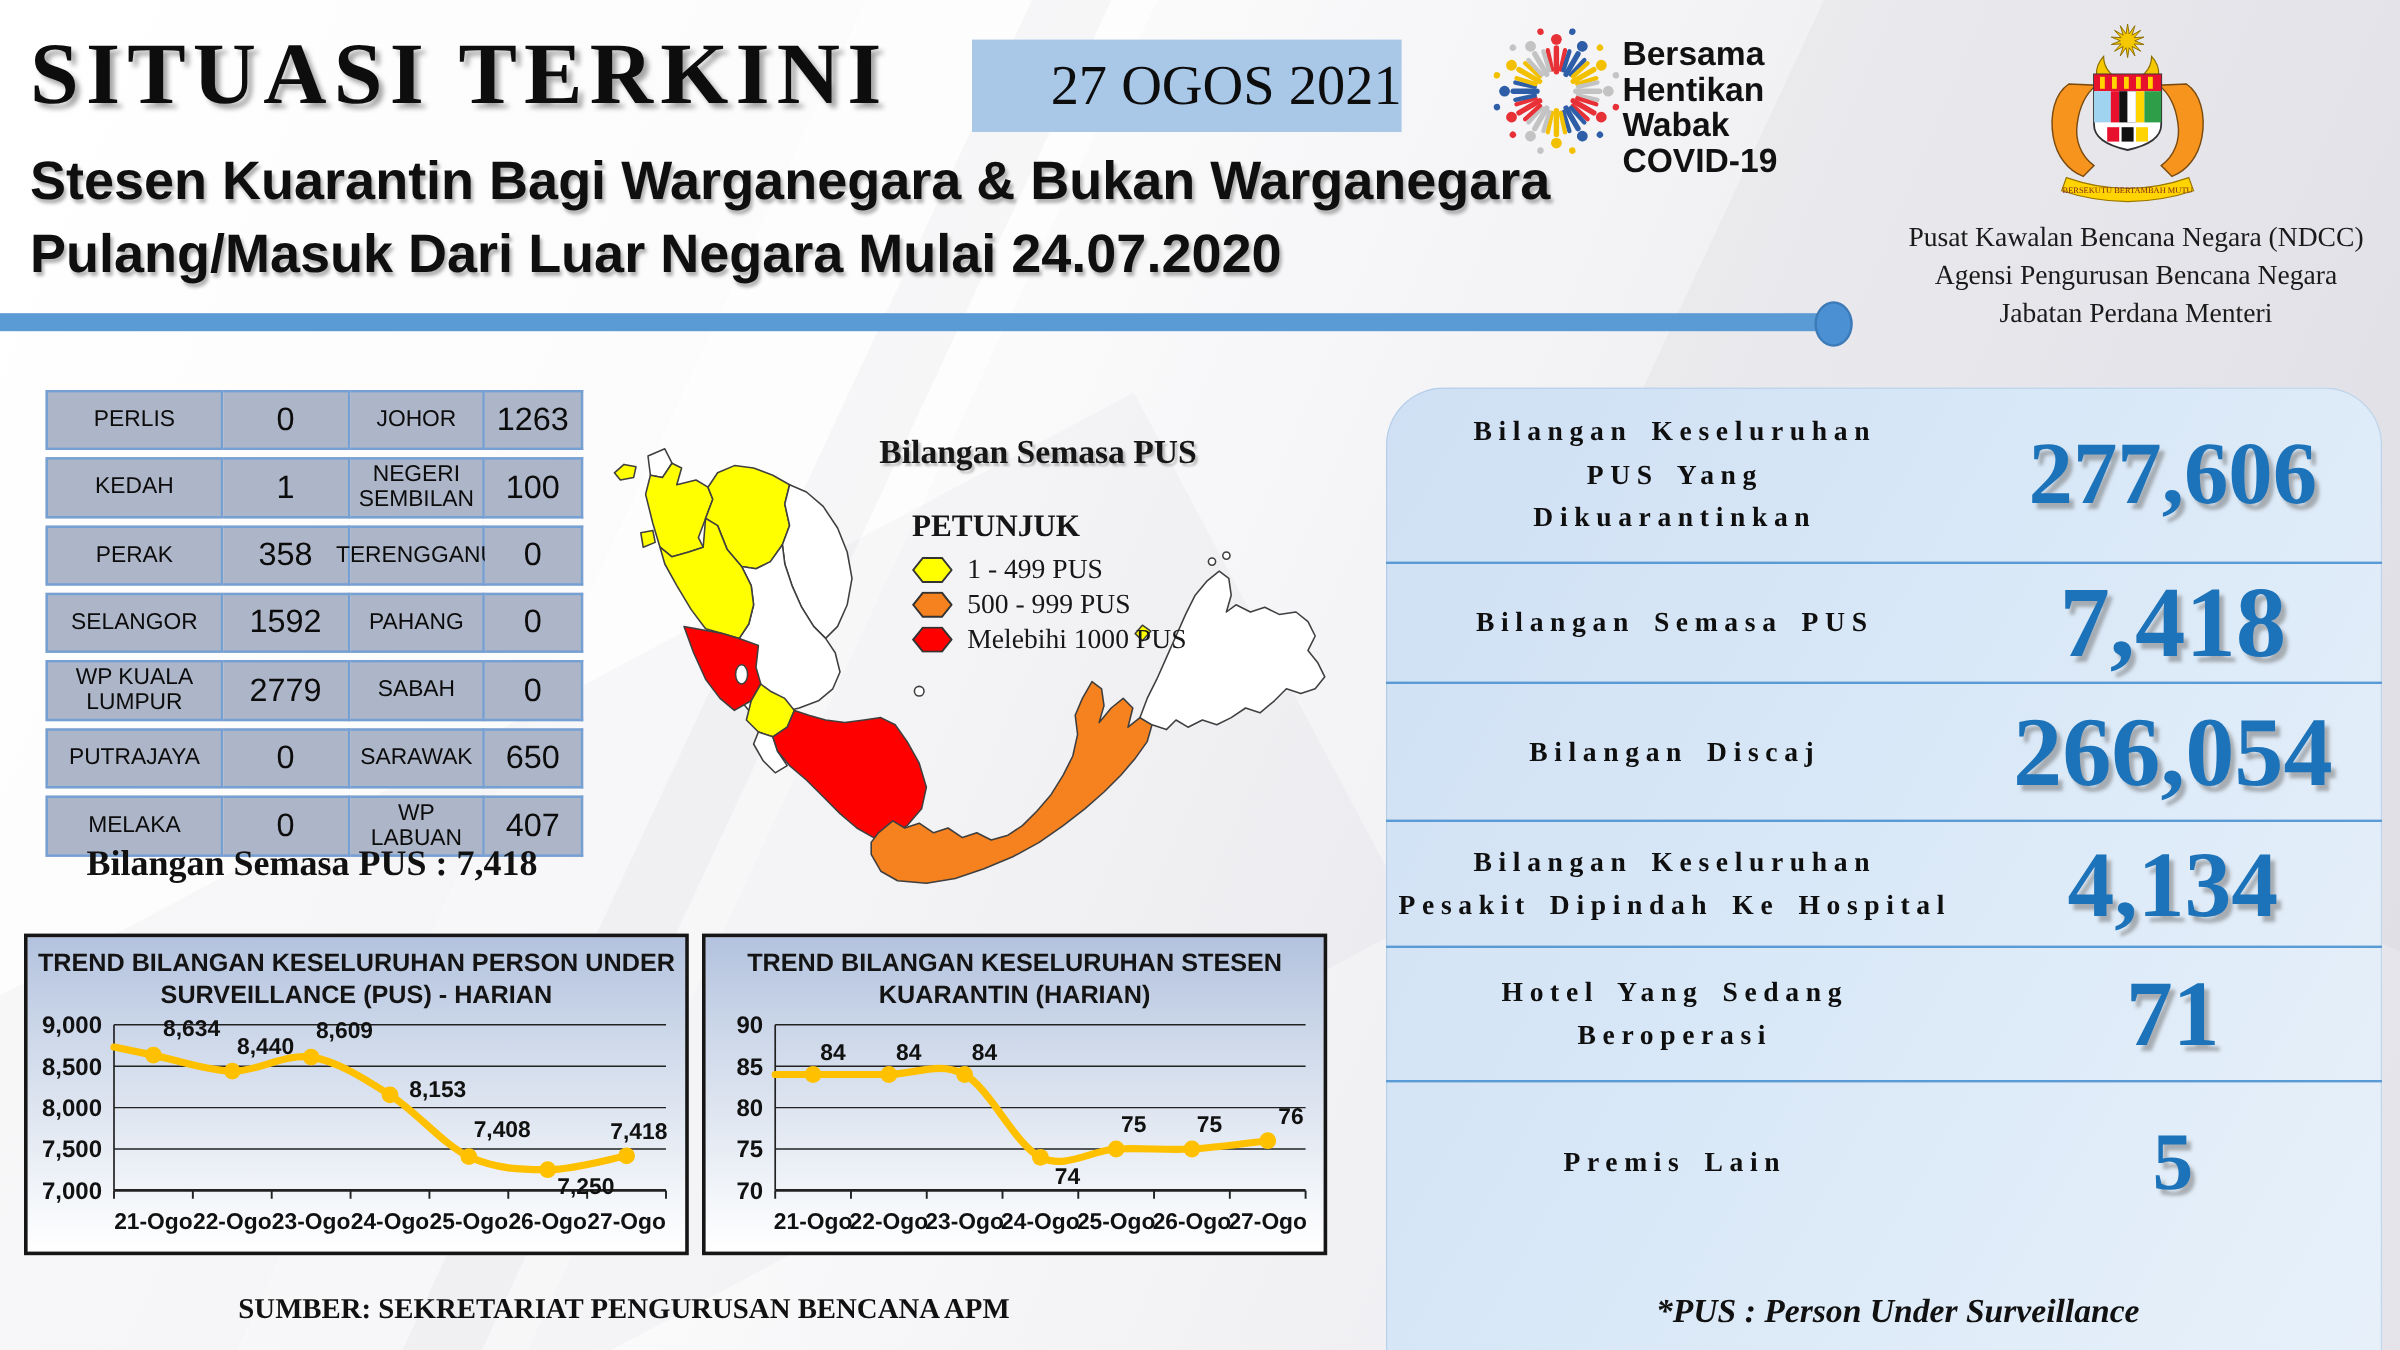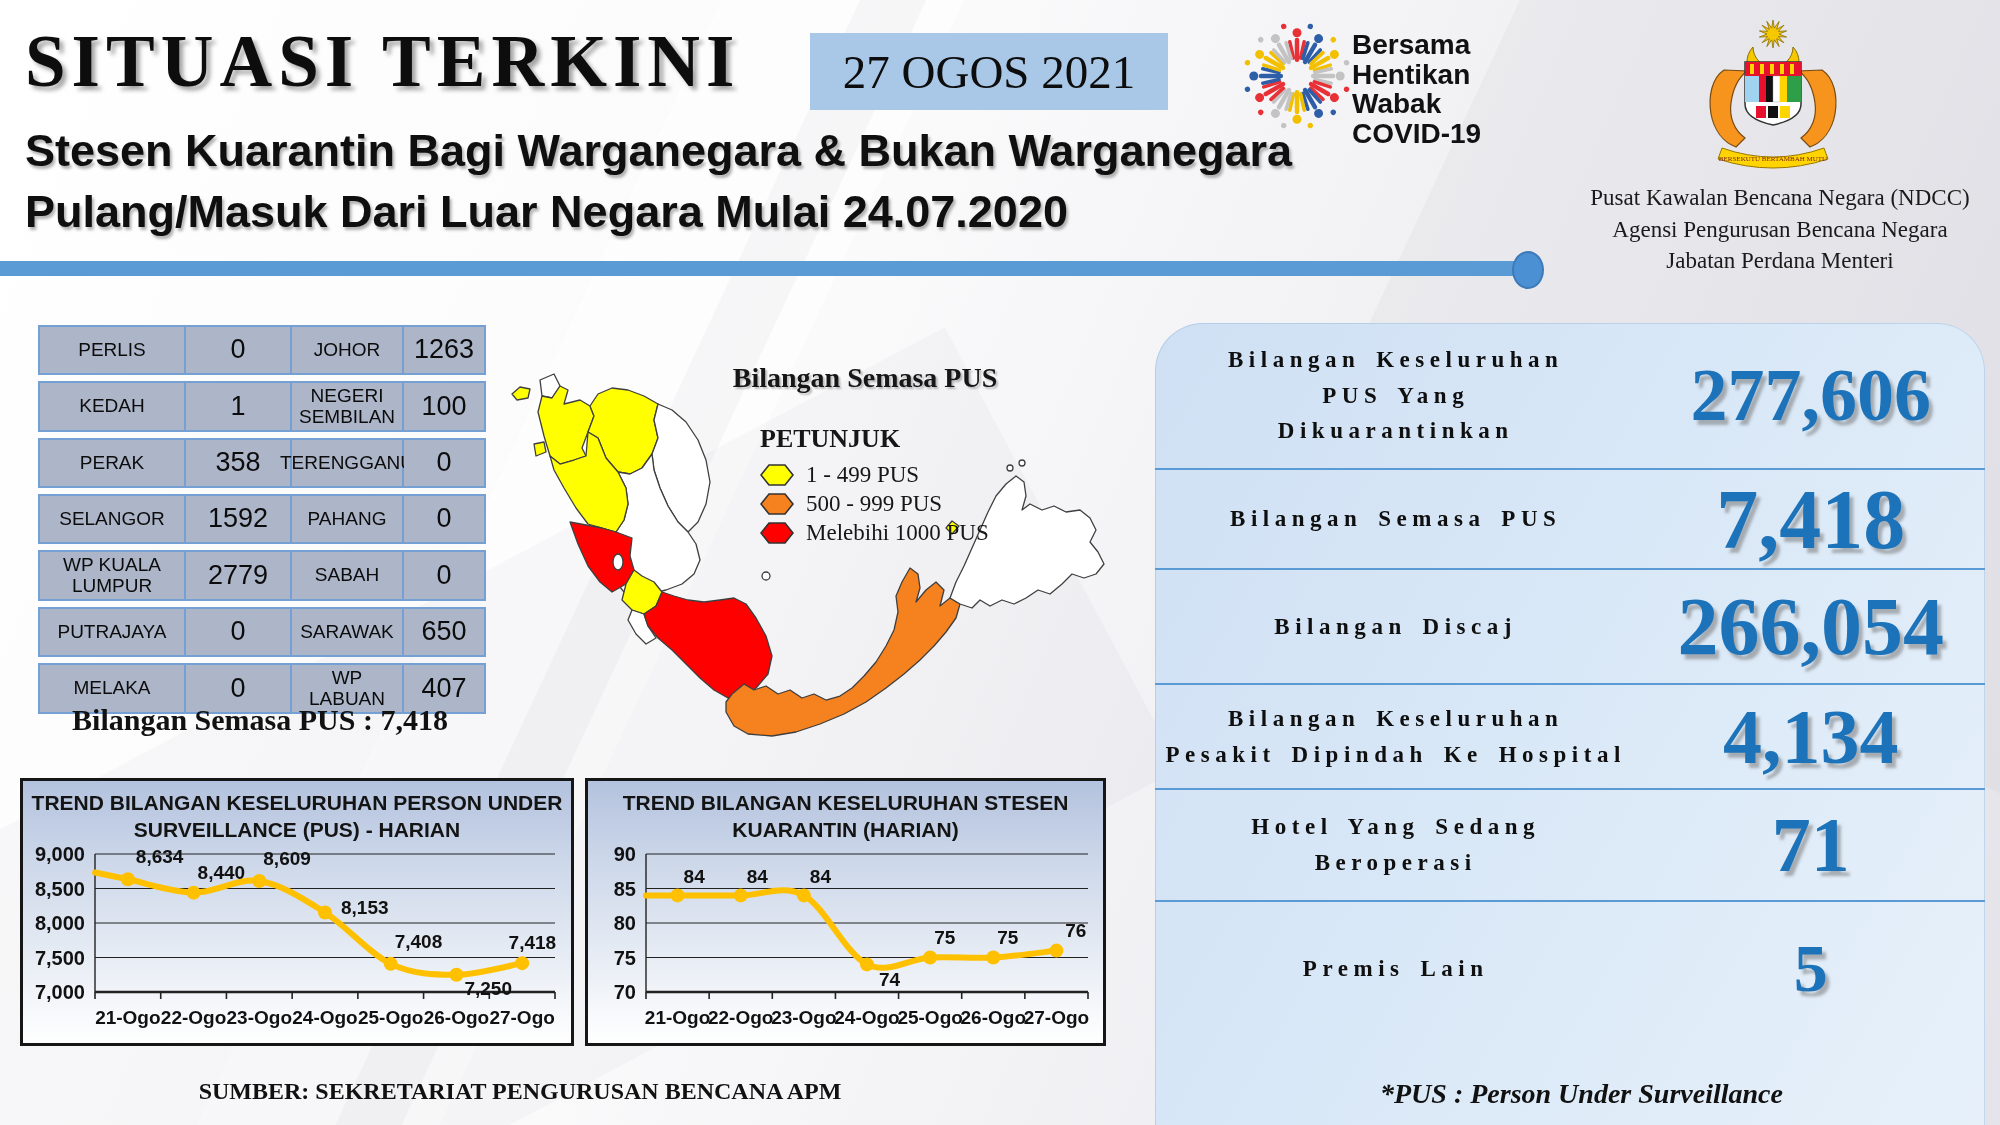--- a/index.html
+++ b/index.html
@@ -10,21 +10,21 @@
   .decor{position:absolute;pointer-events:none;}
   .streak1{top:-300px;left:430px;width:220px;height:1900px;background:rgba(255,255,255,.6);transform:rotate(25deg);}
   .streak2{top:-300px;left:560px;width:60px;height:1900px;background:rgba(160,160,175,.07);transform:rotate(25deg);}
   .streak3{top:-200px;left:1450px;width:900px;height:900px;background:rgba(150,150,165,.08);transform:rotate(25deg);}
   .streak4{top:650px;left:-350px;width:1500px;height:500px;background:rgba(150,150,165,.06);transform:rotate(-28deg);}
 
   .page-title{position:absolute;left:25px;top:20px;
       font-family:"Liberation Serif",serif;font-weight:bold;font-size:73px;letter-spacing:6px;color:#0d0d0d;
       text-shadow:4px 4px 4px rgba(0,0,0,.35);}
   .date-box{position:absolute;left:810px;top:33px;width:358px;height:77px;background:#a9c7e7;
-      display:flex;align-items:center;justify-content:center;
+      display:flex;align-items:center;justify-content:flex-end;
       font-family:"Liberation Serif",serif;font-size:47px;color:#0d0d0d;}
   .subtitle{position:absolute;left:25px;font-weight:bold;font-size:45px;color:#0f0f0f;
       text-shadow:2px 3px 3px rgba(0,0,0,.3);letter-spacing:0px;}
   .sub1{top:125px;} .sub2{top:186px;}
   .divider{position:absolute;left:0;top:261px;width:1528px;height:15px;background:#5b9bd5;}
   .divider-dot{position:absolute;left:1512px;top:251px;width:28px;height:34px;border-radius:50%;
       background:#4a90d2;border:2px solid #3c7ab8;}
 
   .campaign-logo{position:absolute;left:1243px;top:22px;}
   .campaign-text{position:absolute;left:1352px;top:30px;font-weight:bold;font-size:28px;line-height:1.06;color:#111;white-space:pre-line;}

